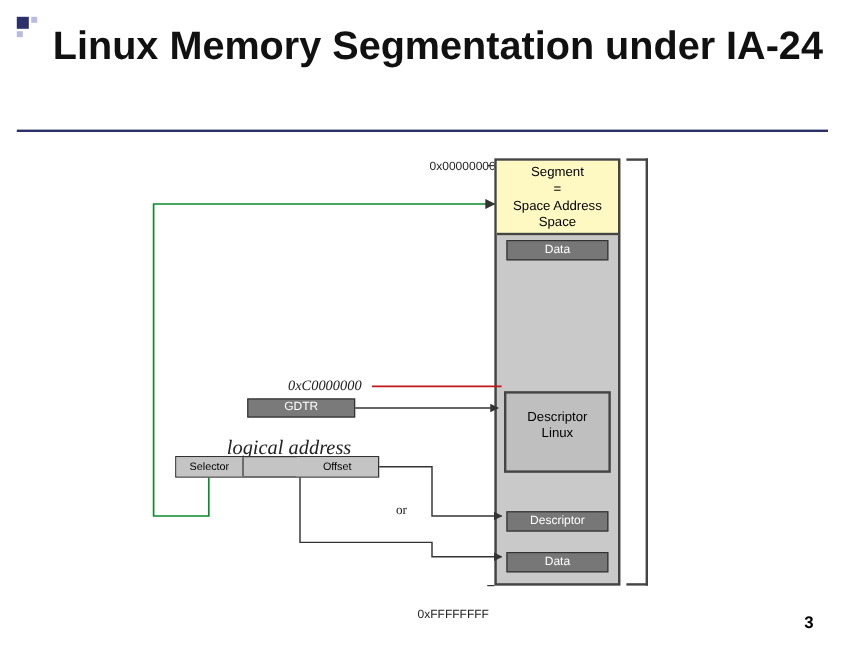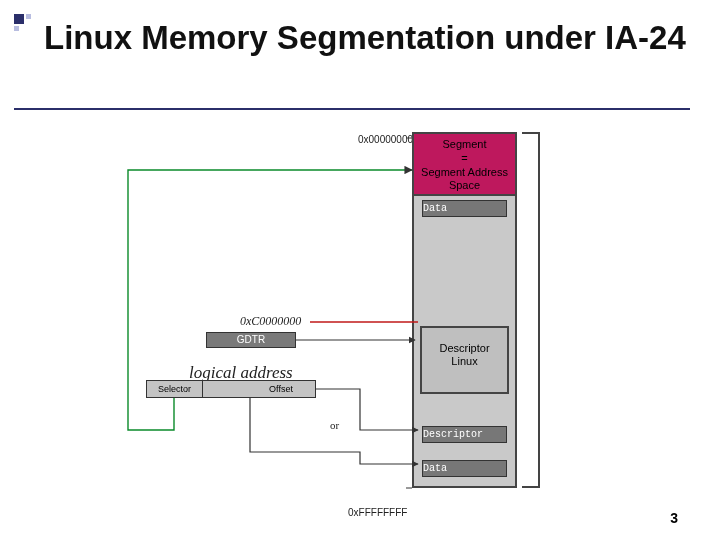--- a/index.html
+++ b/index.html
@@ -77,35 +77,36 @@
     left: 302px;
     width: 105px;
     height: 356px;
     border: 2px solid #444;
     background: #c9c9c9;
   }
   .segheader {
     position: absolute;
     top: 0; left: 0; right: 0;
     height: 62px;
-    background: #be185d;
+    background: #fef9c3;
     border-bottom: 2px solid #444;
     text-align: center;
     font-size: 11px;
     font-family: Arial, sans-serif;
     padding-top: 4px;
     line-height: 1.25;
   }
   .chip {
     position: absolute;
     left: 8px; right: 8px;
     background: #777;
     color: #fff;
     font-size: 10px;
-    font-family: Liberation Mono, monospace;
+    font-family: Liberation Sans, sans-serif;
+    text-align: center;
     padding: 2px 0;
     border: 1px solid #333;
   }
   .data1 { top: 66px; }
   .desc-table {
     position: absolute;
     top: 192px; left: 6px; right: 6px;
     height: 68px;
     background: #bfbfbf;
     border: 2px solid #444;
@@ -224,21 +225,21 @@
 
 <div class="diagram">
 
   <div class="smalltxt addr-top">0x00000000</div>
   <div class="smalltxt addr-bot">0xFFFFFFFF</div>
 
   <div class="segbox">
     <div class="segheader">
       <span>Segment</span><br>
       <span>=</span><br>
-      <span>Segment Address</span><br>
+      <span>Space Address</span><br>
       <span>Space</span>
     </div>
     <div class="chip data1">Data</div>
     <div class="desc-table">
       <span>Descriptor</span><br>
       <span>Linux</span>
     </div>
     <div class="chip descriptor">Descriptor</div>
     <div class="chip data2">Data</div>
   </div>

